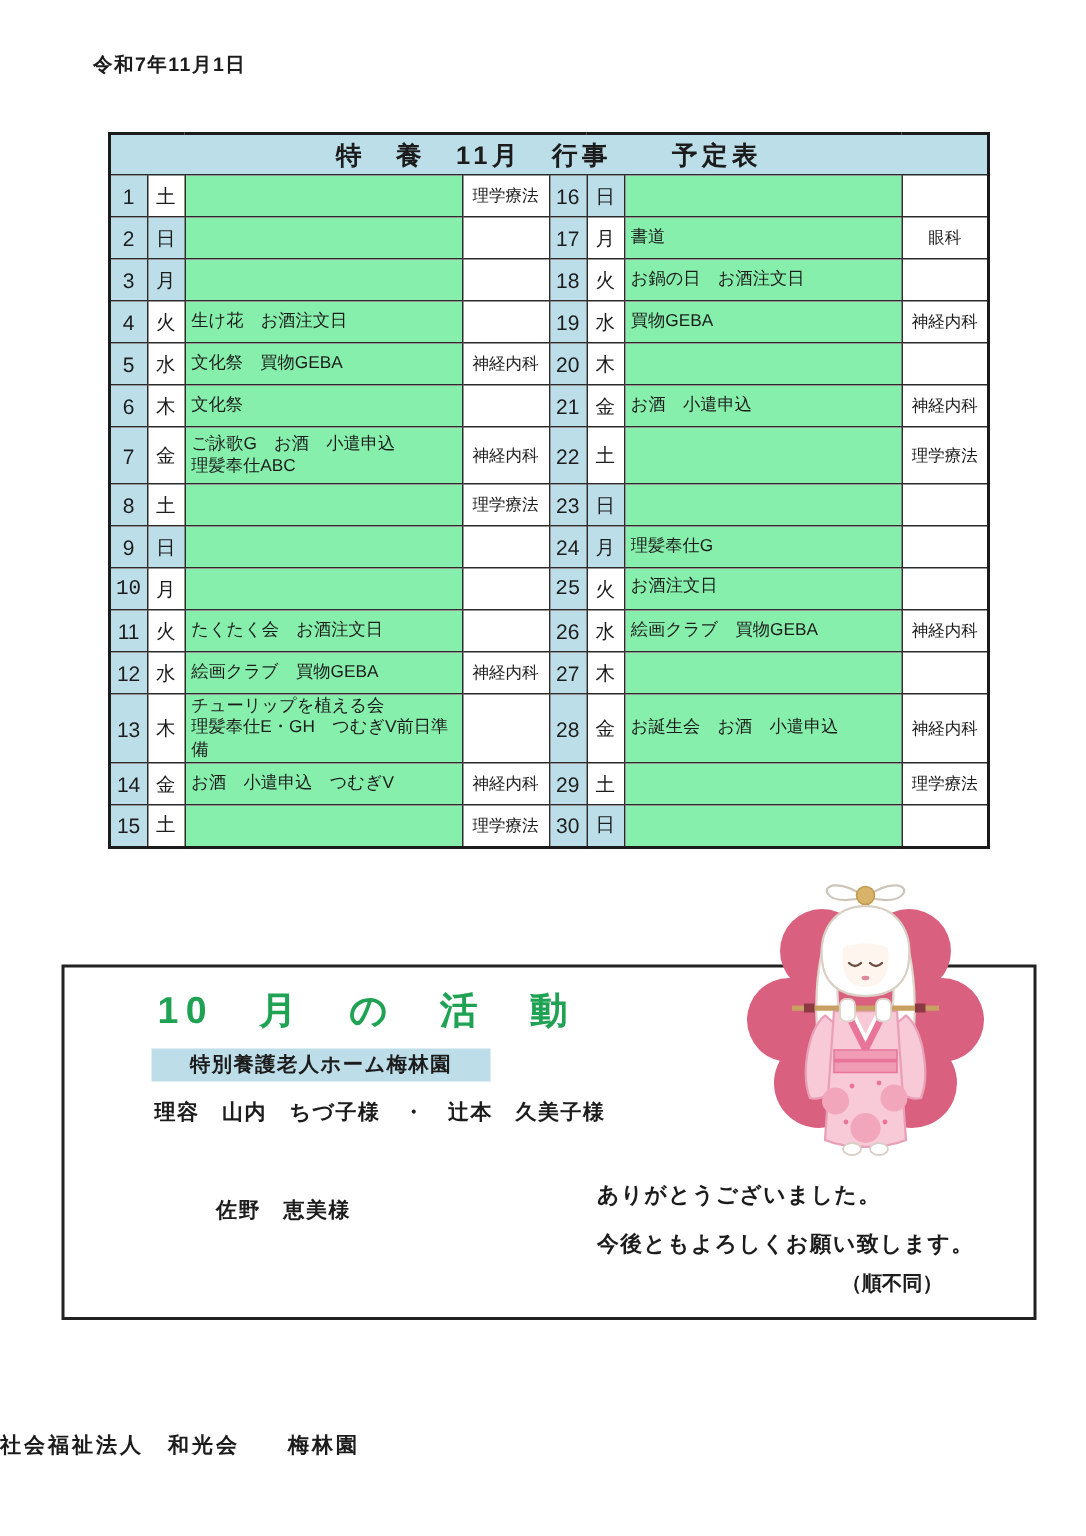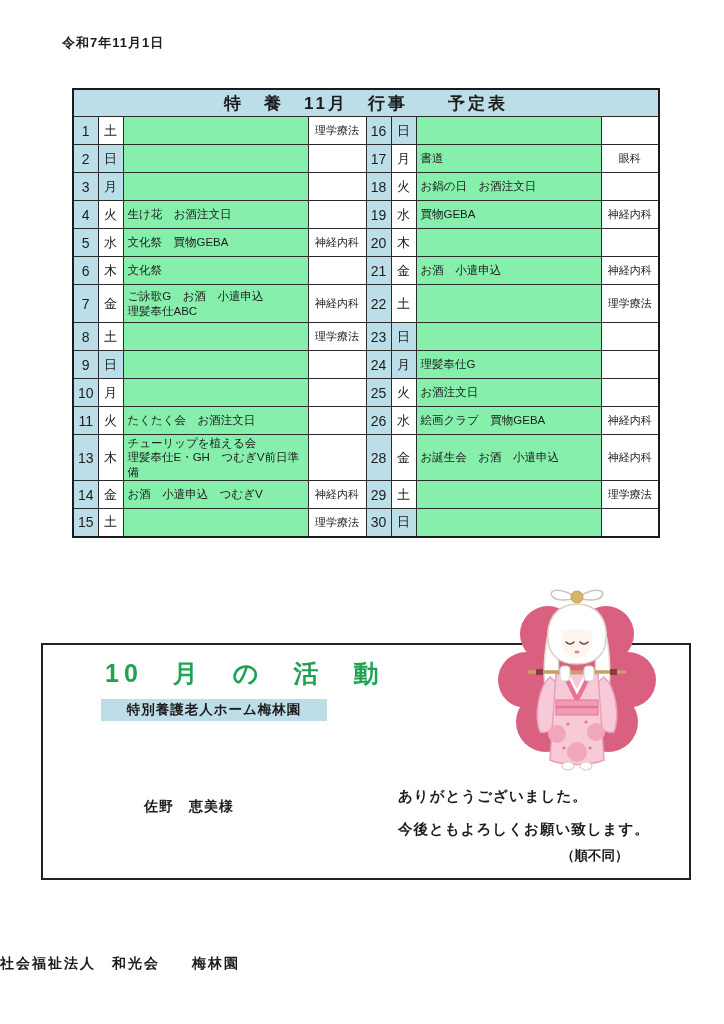--- a/index.html
+++ b/index.html
@@ -168,39 +168,49 @@
       <tr style="height: 28px;">
         <td class="num">9</td>
         <td class="dow holiday">日</td>
         <td class="event"></td>
         <td class="medical"></td>
         <td class="num">24</td>
         <td class="dow holiday">月</td>
         <td class="event">理髪奉仕G</td>
         <td class="medical"></td>
       </tr>
-      <tr style="height: 28px;">
+      <tr style="height: 28px; font-family: Liberation Mono, monospace;">
         <td class="num">10</td>
         <td class="dow">月</td>
         <td class="event"></td>
         <td class="medical"></td>
         <td class="num">25</td>
         <td class="dow">火</td>
         <td class="event">お酒注文日</td>
         <td class="medical"></td>
       </tr>
       <tr style="height: 28px;">
         <td class="num">11</td>
         <td class="dow">火</td>
         <td class="event">たくたく会　お酒注文日</td>
         <td class="medical"></td>
         <td class="num">26</td>
         <td class="dow">水</td>
         <td class="event">絵画クラブ　買物GEBA</td>
         <td class="medical">神経内科</td>
+      </tr>
+      <tr style="height: 28px;">
+        <td class="num">12</td>
+        <td class="dow">水</td>
+        <td class="event">絵画クラブ　買物GEBA</td>
+        <td class="medical">神経内科</td>
+        <td class="num">27</td>
+        <td class="dow">木</td>
+        <td class="event"></td>
+        <td class="medical"></td>
       </tr>
       <tr style="height: 38px;">
         <td class="num">13</td>
         <td class="dow">木</td>
         <td class="event">チューリップを植える会
 理髪奉仕E・GH　つむぎV前日準備</td>
         <td class="medical"></td>
         <td class="num">28</td>
         <td class="dow">金</td>
         <td class="event">お誕生会　お酒　小遣申込</td>
@@ -225,20 +235,21 @@
         <td class="dow holiday">日</td>
         <td class="event"></td>
         <td class="medical"></td>
       </tr>
     </tbody>
 </table>
 
 <div class="activity-box">
   <div class="act-heading">10　月　の　活　動</div>
   <div class="act-band">特別養護老人ホーム梅林園</div>
+  <div class="act-line l1">理容　山内　ちづ子様　・　辻本　久美子様</div>
   <div class="act-line l3">佐野　恵美様</div>
   <div class="act-thanks t2">今後ともよろしくお願い致します。</div>
   <div class="act-thanks t1">ありがとうございました。</div>
   <div class="act-order">（順不同）</div>
 </div>
 
 <svg class="doll" viewBox="0 0 175 200" aria-hidden="true">
 
   <g fill="#d9607e">
     <circle cx="58" cy="52" r="28"></circle>

